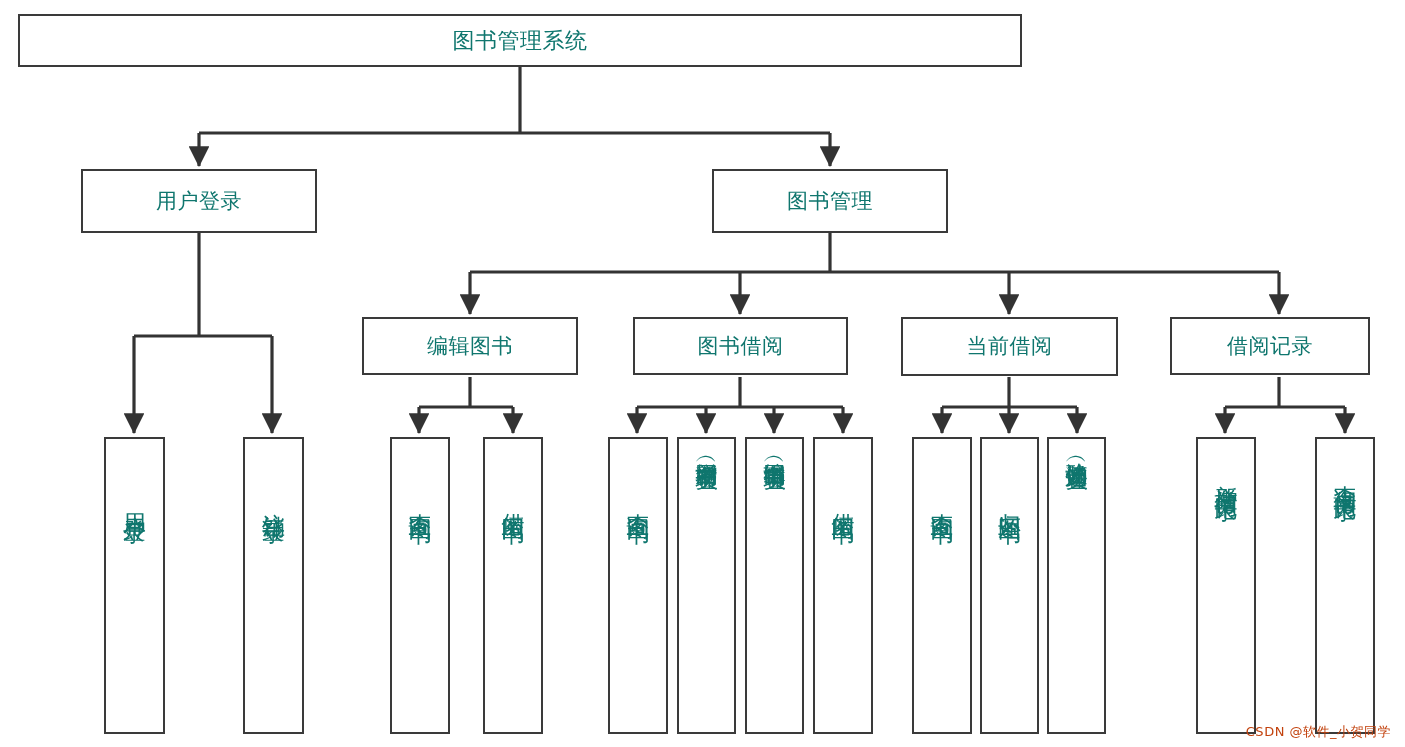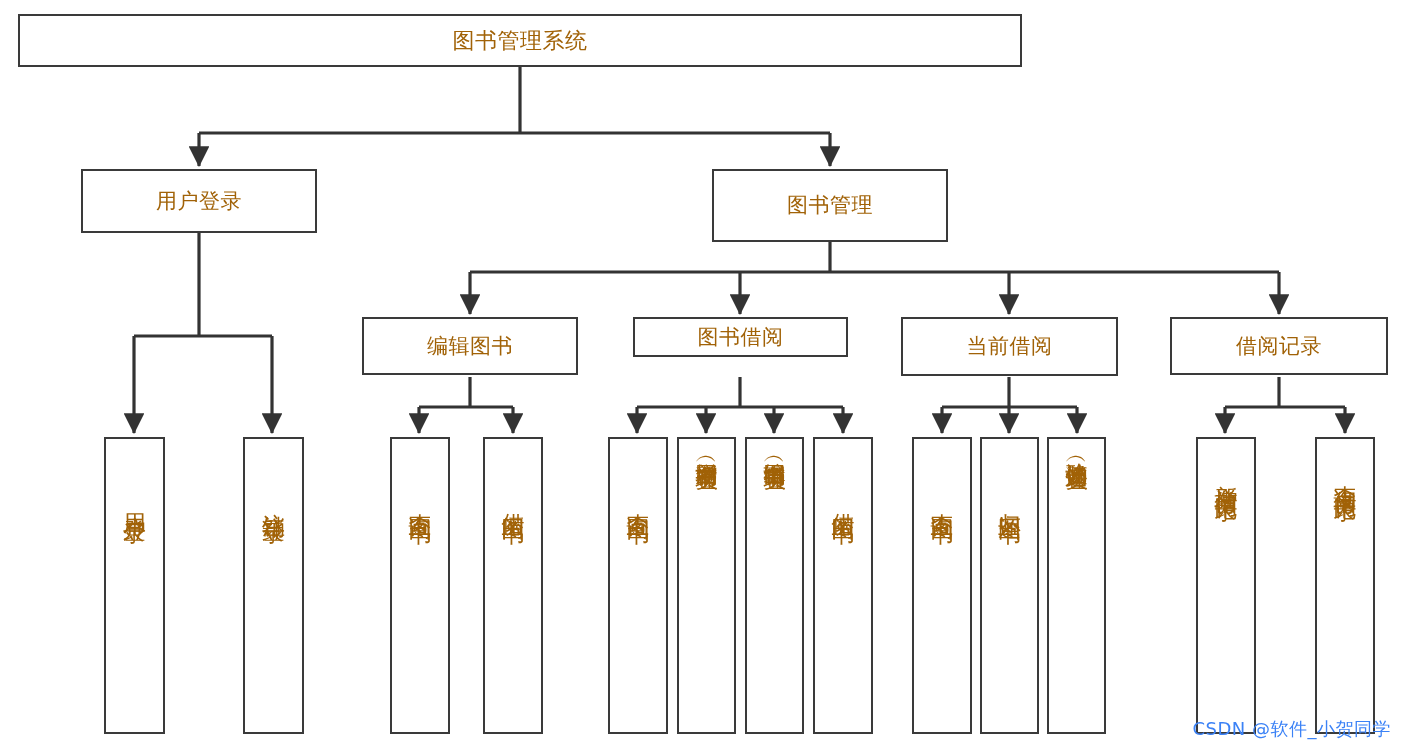--- a/index.html
+++ b/index.html
@@ -26,21 +26,21 @@
     pointer-events: none;
   }
   .node {
     position: absolute;
     box-sizing: border-box;
     background: #ffffff;
     border: 2px solid #3a3a3a;
     display: flex;
     align-items: center;
     justify-content: center;
-    color: #a16207;
+    color: #0f766e;
     font-family: Liberation Serif, serif;
   }
   .node .lbl {
     display: block;
     text-align: center;
     line-height: 1.18;
     letter-spacing: 0.5px;
   }
   .node.horiz .lbl {
     font-size: 21px;
@@ -63,22 +63,22 @@
     white-space: nowrap;
   }
   .node.vert.tight .lbl {
     font-size: 22px;
     letter-spacing: 1px;
   }
   #watermark {
     position: absolute;
     right: 14px;
     bottom: 6px;
-    font-size: 18px;
-    color: #3b82f6;
+    font-size: 13px;
+    color: #c2410c;
     letter-spacing: 0.5px;
     white-space: nowrap;
     user-select: none;
   }
 </style>
 </head>
 <body>
 
 <div id="canvas">
 
@@ -132,34 +132,34 @@
     </g>
   </svg>
 
   <div class="node horiz root" style="left:18px; top:14px; width:1004px; height:53px;">
     <span class="lbl">图书管理系统</span>
   </div>
 
   <div class="node horiz" style="left:81px; top:169px; width:236px; height:64px;">
     <span class="lbl">用户登录</span>
   </div>
-  <div class="node horiz" style="left:712px; top:169px; width:236px; height:73px;">
+  <div class="node horiz" style="left:712px; top:169px; width:236px; height:64px;">
     <span class="lbl">图书管理</span>
   </div>
 
   <div class="node horiz" style="left:362px; top:317px; width:216px; height:58px;">
     <span class="lbl">编辑图书</span>
   </div>
-  <div class="node horiz" style="left:633px; top:317px; width:215px; height:40px;">
+  <div class="node horiz" style="left:633px; top:317px; width:215px; height:58px;">
     <span class="lbl">图书借阅</span>
   </div>
   <div class="node horiz" style="left:901px; top:317px; width:217px; height:59px;">
     <span class="lbl">当前借阅</span>
   </div>
-  <div class="node horiz" style="left:1170px; top:317px; width:218px; height:58px;">
+  <div class="node horiz" style="left:1170px; top:317px; width:200px; height:58px;">
     <span class="lbl">借阅记录</span>
   </div>
 
   <div class="node vert" style="left:104px; top:437px; width:61px; height:297px; padding-top:56px;">
     <span class="lbl">用户登录</span>
   </div>
   <div class="node vert" style="left:243px; top:437px; width:61px; height:297px; padding-top:56px;">
     <span class="lbl">注销登录</span>
   </div>
 

